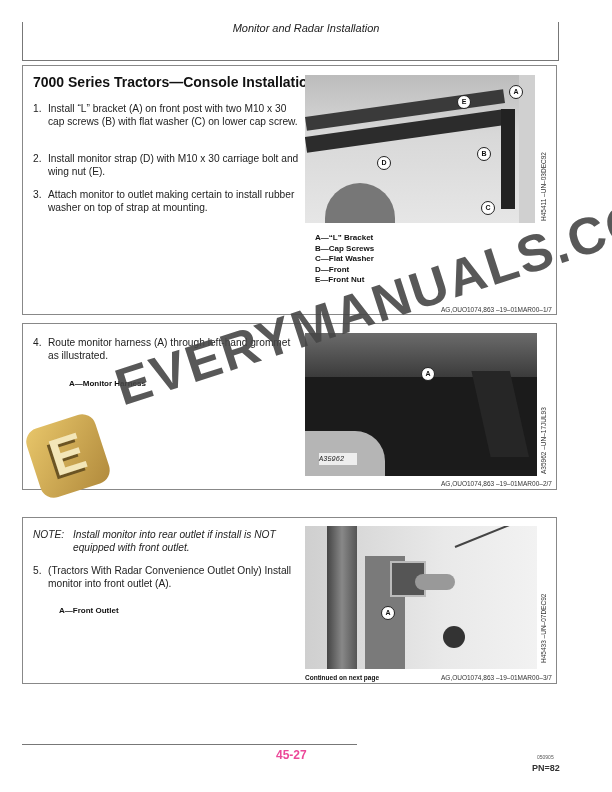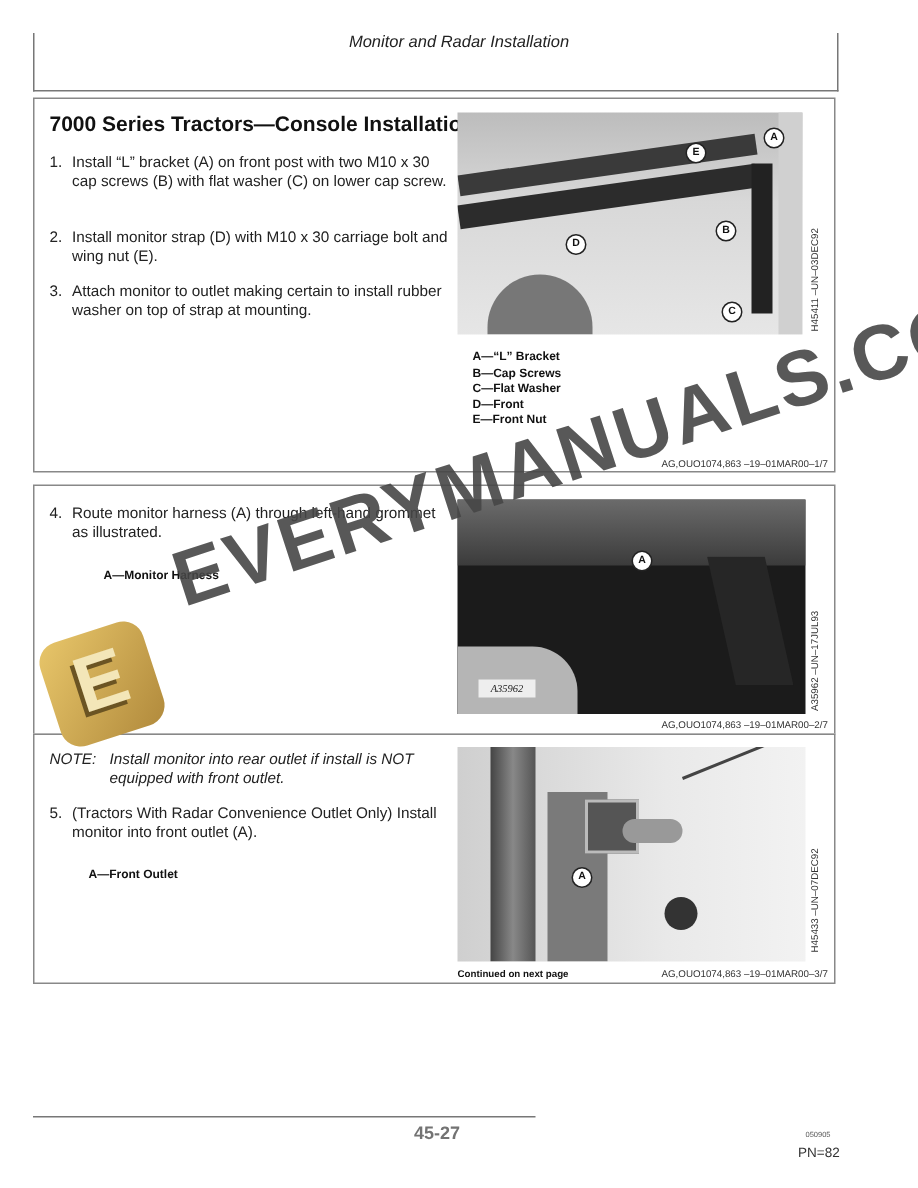--- a/index.html
+++ b/index.html
@@ -5,39 +5,39 @@
   html, body { margin:0; padding:0; }
   body { width:612px; height:792px; background:#ffffff; position:relative; overflow:hidden;
          font-family:"Liberation Sans", sans-serif; color:#1a1a1a; }
   .hdr-frame { position:absolute; left:22px; top:22px; width:535px; height:38px;
                border-left:1px solid #777; border-right:1px solid #777; border-bottom:1px solid #777; }
   .hdr-title { position:absolute; left:0; right:0; top:22px; text-align:center; font-style:italic;
                font-size:11px; color:#222; }
   .section { position:absolute; left:22px; width:535px; border:1px solid #888; box-sizing:border-box; background:#fff; }
   .s1 { top:65px; height:250px; }
   .s2 { top:323px; height:167px; }
-  .s3 { top:489px; height:167px; }
+  .s3 { top:517px; height:167px; }
   .sec-title { position:absolute; left:10px; top:8px; font-weight:bold; font-size:14px; color:#111; }
   .step { position:absolute; left:10px; width:270px; font-size:10.2px; line-height:13px; color:#222; }
   .step .num { position:absolute; left:0; top:0; }
   .step .txt { display:block; padding-left:15px; }
   .legend { position:absolute; font-size:8px; font-weight:bold; line-height:10.5px; color:#111; }
   .note { position:absolute; left:10px; width:275px; font-size:10.2px; line-height:13px; font-style:italic; color:#222; }
   .note .lbl { position:absolute; left:0; top:0; }
   .note .txt { display:block; padding-left:40px; }
   .photo { position:absolute; overflow:hidden; background:#999; }
   .ref { position:absolute; font-size:6.5px; color:#333; white-space:nowrap; }
   .vcode { position:absolute; font-size:6.5px; color:#333; white-space:nowrap; transform:rotate(-90deg); transform-origin:left top; }
   .callout { position:absolute; width:12px; height:12px; border-radius:50%; background:#fff; border:1px solid #222;
              font-size:7px; font-weight:bold; text-align:center; line-height:12px; color:#111; }
   .continued { position:absolute; font-size:6.5px; font-weight:bold; color:#111; }
   .footer-line { position:absolute; left:22px; top:744px; width:335px; border-top:1px solid #777; }
-  .page-num { position:absolute; left:276px; top:748px; font-weight:bold; font-size:12px; color:#737373; }
+  .page-num { position:absolute; left:276px; top:748px; font-weight:bold; font-size:12px; color:#ec4899; }
   .small-code { position:absolute; left:537px; top:754px; font-size:5px; color:#555; }
-  .pn { position:absolute; left:532px; top:763px; font-size:9px; color:#333; }
+  .pn { position:absolute; left:532px; top:763px; font-size:9px; color:#333;font-weight:bold; }
   .wm-text { position:absolute; left:108px; top:360px; font-size:52px; font-weight:bold; color:rgba(70,70,70,0.9);
              transform:rotate(-18deg); transform-origin:left top; letter-spacing:2px; white-space:nowrap; }
   .wm-logo { position:absolute; left:32px; top:420px; width:72px; height:72px; border-radius:14px;
              background:linear-gradient(135deg,#e8c66a,#b18a3c); transform:rotate(-18deg); }
   .wm-logo span { position:absolute; left:0; right:0; top:4px; text-align:center; font-size:52px; font-weight:bold;
                   color:#f3e6b8; text-shadow:-3px 3px 0 #6b5423; }
 </style>
 </head>
 <body>
 
@@ -90,21 +90,21 @@
     <span class="txt">Route monitor harness (A) through left-hand grommet as illustrated.</span>
   </div>
   <div class="legend" style="left:46px; top:55px;">
     <div>A—Monitor Harness</div>
   </div>
 
   <div class="photo" style="left:282px; top:9px; width:232px; height:143px; background:#1b1b1b;">
     <div style="position:absolute; left:0; top:0; width:232px; height:44px; background:linear-gradient(180deg,#6b6b6b,#3b3b3b);"></div>
     <div style="position:absolute; left:0; top:98px; width:80px; height:45px; background:#b5b5b5; border-radius:0 30px 0 0;"></div>
     <div style="position:absolute; left:160px; top:38px; width:64px; height:86px; background:#262626; clip-path:polygon(10% 0,70% 0,100% 100%,40% 100%);"></div>
-    <div style="position:absolute; left:14px; top:120px; width:38px; height:12px; background:#eee; color:#222; font-size:7px; font-style:italic; font-family:Liberation Serif, serif; line-height:12px; text-align:center;">A35962</div>
+    <div style="position:absolute; left:14px; top:120px; width:38px; height:12px; background:#eee; color:#222; font-size:7px; font-style:italic; font-family:Liberation Mono, monospace; line-height:12px; text-align:left;">A35962</div>
     <div class="callout" style="left:116px; top:34px;">A</div>
   </div>
   <div class="vcode" style="left:517px; top:150px;">A35962 –UN–17JUL93</div>
   <div class="ref" style="left:418px; top:156px;">AG,OUO1074,863   –19–01MAR00–2/7</div>
 </div>
 
 <div class="section s3">
   <div class="note" style="top:10px;">
     <span class="lbl">NOTE:</span>
     <span class="txt">Install monitor into rear outlet if install is NOT equipped with front outlet.</span>

